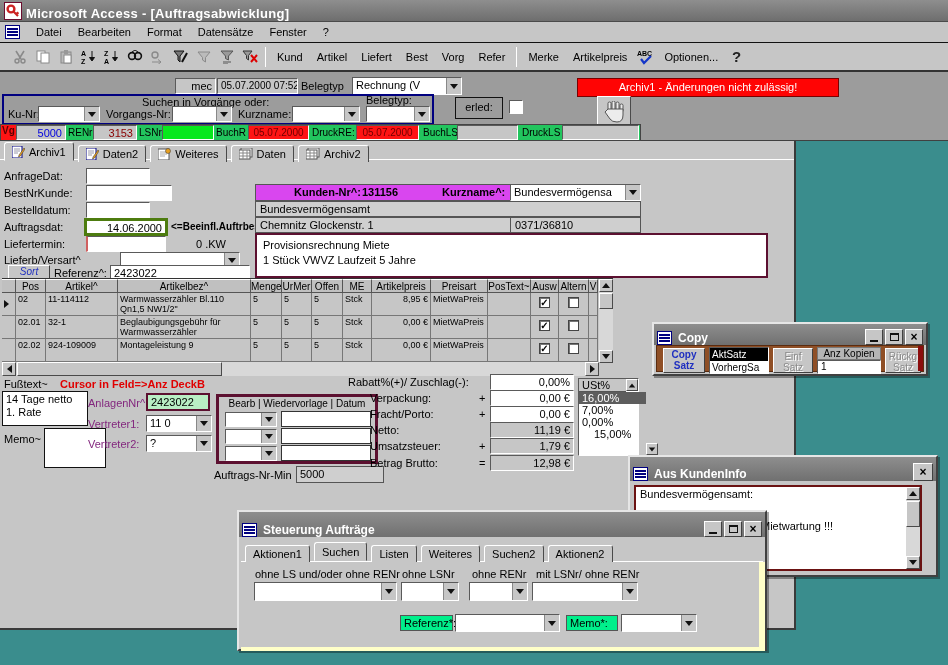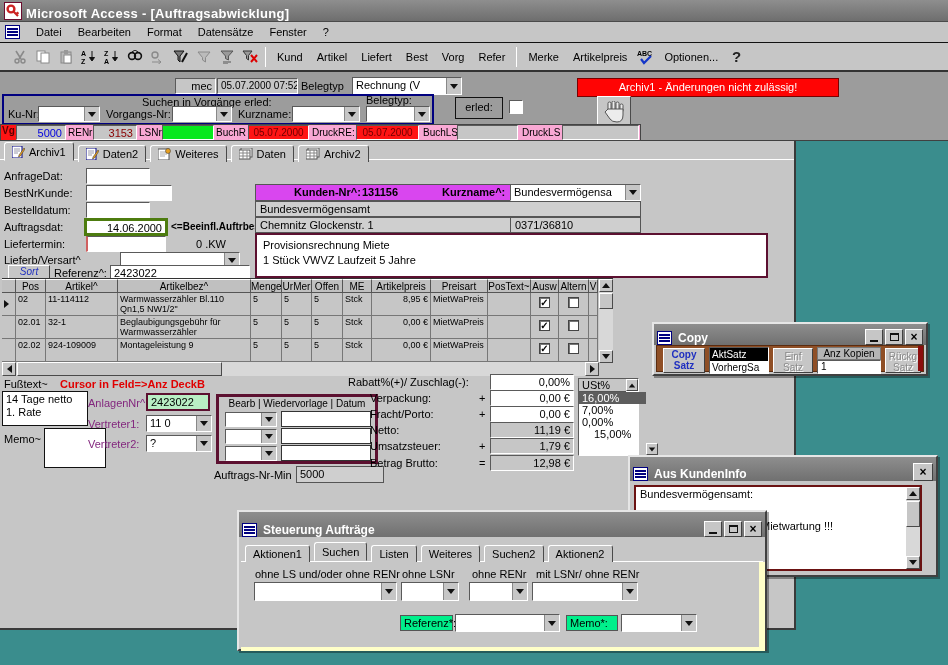--- a/index.html
+++ b/index.html
@@ -202,21 +202,21 @@
     <span class="abs lbl" style="left:301px;top:8px">Belegtyp</span>
     <div class="abs combo" style="left:352px;top:5px;width:110px;height:18px">
       <span class="ct">Rechnung (V</span>
         <span class="cb">
           <i class="tri-down"></i>
         </span>
     </div>
     <div class="abs banner" style="left:577px;top:6px;width:262px;height:19px">Archiv1 - Änderungen nicht zulässig!</div>
 
     <div class="abs navybox" style="left:2px;top:22px;width:432px;height:31px">
-      <span class="abs lbl" style="left:138px;top:0">Suchen in Vorgänge erled:</span>
+      <span class="abs lbl" style="left:138px;top:0">Suchen in Vorgänge oder:</span>
       <span class="abs lbl" style="left:362px;top:-2px">Belegtyp:</span>
       <span class="abs lbl" style="left:4px;top:12px">Ku-Nr:</span>
       <div class="abs combo" style="left:34px;top:10px;width:62px;height:16px">
           <span class="ct"></span>
           <span class="cb">
             <i class="tri-down"></i>
           </span>
         </div>
       <span class="abs lbl" style="left:102px;top:12px">Vorgangs-Nr:</span>
       <div class="abs combo" style="left:168px;top:10px;width:60px;height:16px">
@@ -247,21 +247,21 @@
           <g fill="#ececec" stroke="#555" stroke-width="1">
             <rect x="4" y="1" width="3" height="10" rx="1.4"></rect>
             <rect x="8" y="0" width="3" height="11" rx="1.4"></rect>
             <rect x="12" y="1" width="3" height="10" rx="1.4"></rect>
             <rect x="16" y="3" width="3" height="8" rx="1.4"></rect>
             <path d="M4 8 L1 11 L6 18 Q8 21 13 21 Q19 21 19 14 V8 Z"></path>
           </g>
         </svg>
     </div>
 
-    <div class="abs" style="left:0;top:52px;width:641px;height:17px;background:#f9a8d4;border:1px solid #444">
+    <div class="abs" style="left:0;top:52px;width:641px;height:17px;background:#22c55e;border:1px solid #444">
       <span class="abs" style="left:0;top:0;width:15px;height:15px;background:#ff1414;color:#5c0000;font-weight:bold;font-size:10px;text-align:center">Vg</span>
       <div class="abs gfield sunken" style="left:15px;top:0;width:50px;height:15px;color:#0000e0;text-align:right">5000</div>
       <span class="abs lbl" style="left:67px;top:2px;font-size:10px">RENr'</span>
       <div class="abs gfield sunken" style="left:92px;top:0;width:44px;height:15px;color:#8b0000;text-align:right">3153</div>
       <span class="abs lbl" style="left:138px;top:2px;font-size:10px">LSNr'</span>
       <div class="abs sunken" style="left:161px;top:0;width:52px;height:15px;background:#07e81d"></div>
       <span class="abs lbl" style="left:215px;top:2px;font-size:10px">BuchR</span>
       <div class="abs redcell" style="left:247px;top:0;width:61px;height:15px">05.07.2000</div>
       <span class="abs lbl" style="left:311px;top:2px;font-size:10px">DruckRE:</span>
       <div class="abs redcell" style="left:355px;top:0;width:63px;height:15px">05.07.2000</div>

